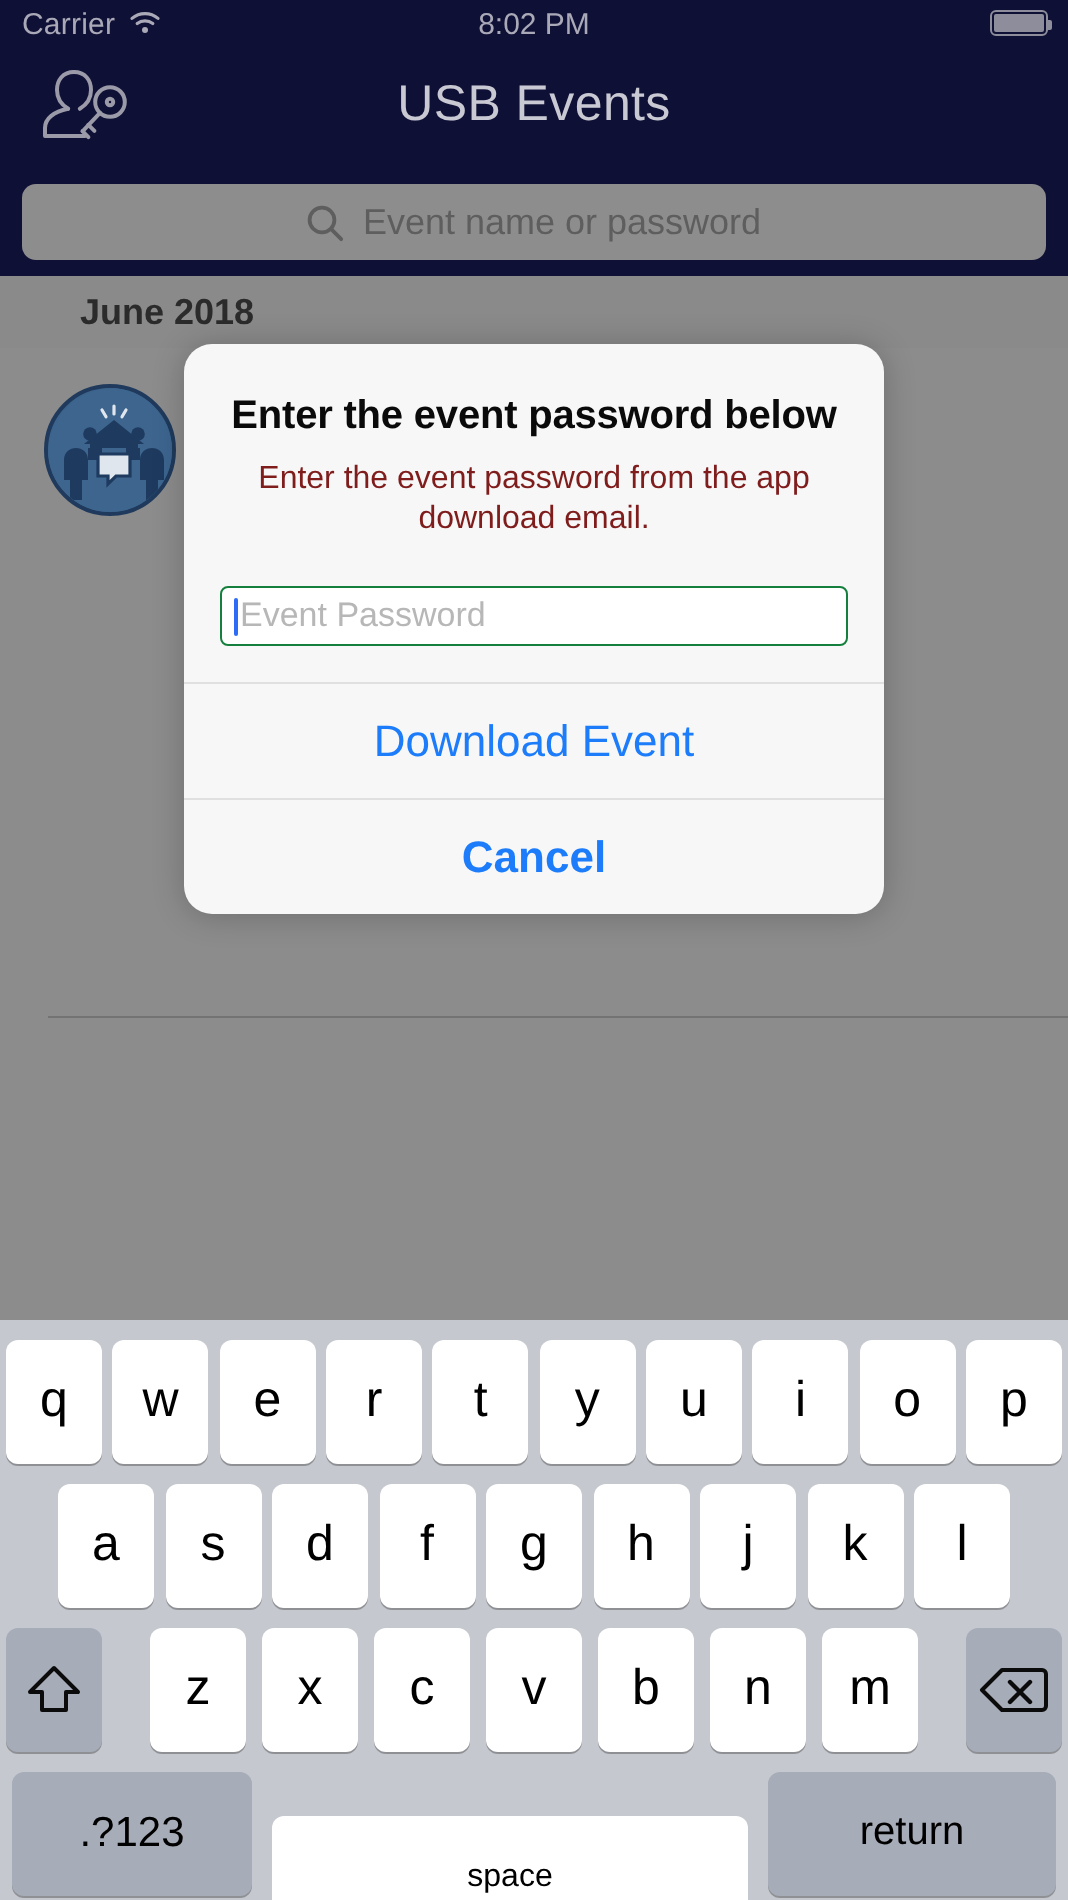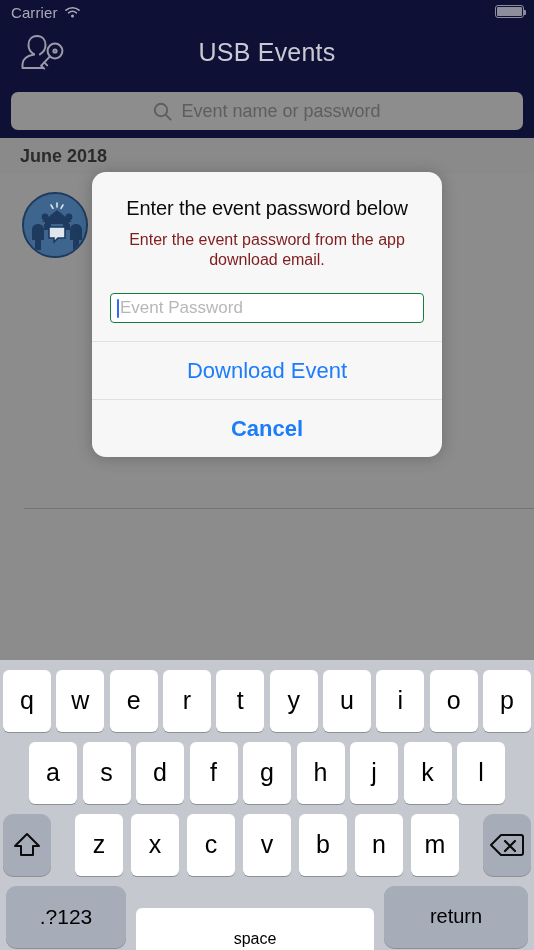--- a/index.html
+++ b/index.html
@@ -51,21 +51,21 @@
     width:100%; height:38px; background:#8d8d8d; border-radius:7px;
     display:flex; align-items:center; justify-content:center; gap:9px;
     color:#5e5e5e; font-size:18px;
   }
   .searchbar .sicon{ display:flex; }
 
   
   .section-header{
     position:absolute; left:0; top:138px; width:534px; height:36px;
     background:#8a8a8a; display:flex; align-items:center;
-    padding-left:20px; color:#2b2b2b; font-size:18px; font-weight:700;
+    padding-left:40px; color:#2b2b2b; font-size:18px; font-weight:700;
   }
   .list{ position:absolute; left:0; top:174px; width:534px; bottom:0; background:#8c8c8c; }
   .row{ position:relative; height:160px; }
   .row .avatar{
     position:absolute; left:22px; top:18px; width:66px; height:66px; border-radius:50%;
     background:#3c648c; border:2px solid #1f3a5c; overflow:hidden;
   }
   .sep{
     position:absolute; height:1px; background:#6e6e6e; opacity:.85;
   }
@@ -77,21 +77,21 @@
 
   
   .alert{
     position:absolute; left:92px; top:172px; width:350px;
     background:#f7f7f7; border-radius:14px; overflow:hidden;
     box-shadow:0 1px 16px rgba(0,0,0,.22);
     text-align:center;
   }
   .alert-body{ padding:24px 18px 18px 18px; }
   .alert-title{
-    font-size:20px; font-weight:400; color:#0a0a0a; line-height:1.23;
+    font-size:20px; font-weight:700; color:#0a0a0a; line-height:1.23;
     letter-spacing:-.1px;
   }
   .alert-msg{
     margin-top:9px; font-size:16px; color:#7f1d1d; line-height:1.3;
     padding:0 6px;
   }
   .alert-input{
     margin-top:22px; height:30px; background:#fff; border:1px solid #15803d;
     border-radius:4px; display:flex; align-items:center; padding:0 6px;
     position:relative;
@@ -118,21 +118,21 @@
   .krow.r3{ padding:0 3px; justify-content:space-between; }
   .krow.r4{ padding:0 6px; justify-content:space-between; margin-bottom:0; }
   .key{
     background:#fff; border-radius:6px; box-shadow:0 1px 0 rgba(0,0,0,.28);
     display:flex; align-items:center; justify-content:center;
     font-size:25px; color:#000; font-weight:400;
   }
   .krow.r1 .key{ width:48px; height:62px; }
   .krow.r2 .key{ width:48px; height:62px; }
   .krow.r3 .key{ width:48px; height:62px; }
-  .key.fn{ background:#a7adb8;border-radius:10px; }
+  .key.fn{ background:#a7adb8; }
   .key.shift{ width:68px; height:62px; }
   .key.del{ width:68px; height:62px; }
   .key.num{ width:120px; height:62px; font-size:21px; }
   .key.space{ width:238px; height:62px; font-size:16px;margin-top:44px; }
   .key.ret{ width:144px; height:62px; font-size:20px; }
   .kmid{ display:flex; gap:8px; }
 </style>
 </head>
 <body>
 
@@ -179,20 +179,21 @@
         <span>
           <svg width="17" height="13" viewBox="0 0 17 13">
             <g fill="none" stroke="#a9a9b8" stroke-width="1.6" stroke-linecap="round">
               <path d="M2 5.2 A10 10 0 0 1 15 5.2"></path>
               <path d="M4.6 7.8 A6.3 6.3 0 0 1 12.4 7.8"></path>
             </g>
             <circle cx="8.5" cy="11" r="1.5" fill="#a9a9b8"></circle>
           </svg>
         </span>
       </div>
+      <div class="sb-center">8:02 PM</div>
       <div class="sb-right">
         <div class="batt">
             <i></i>
           </div>
       </div>
     </div>
 
     <div class="nav-icon">
       <svg width="52" height="48" viewBox="0 0 52 48">
         <g fill="none" stroke="#9a9aa8" stroke-width="2" stroke-linecap="round" stroke-linejoin="round">

